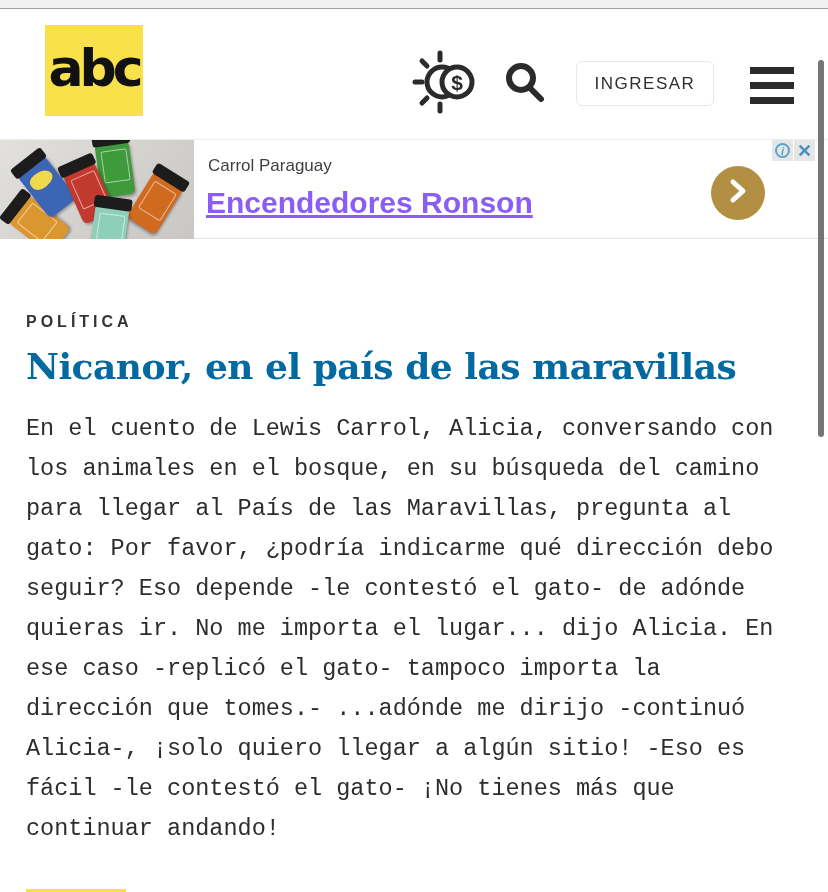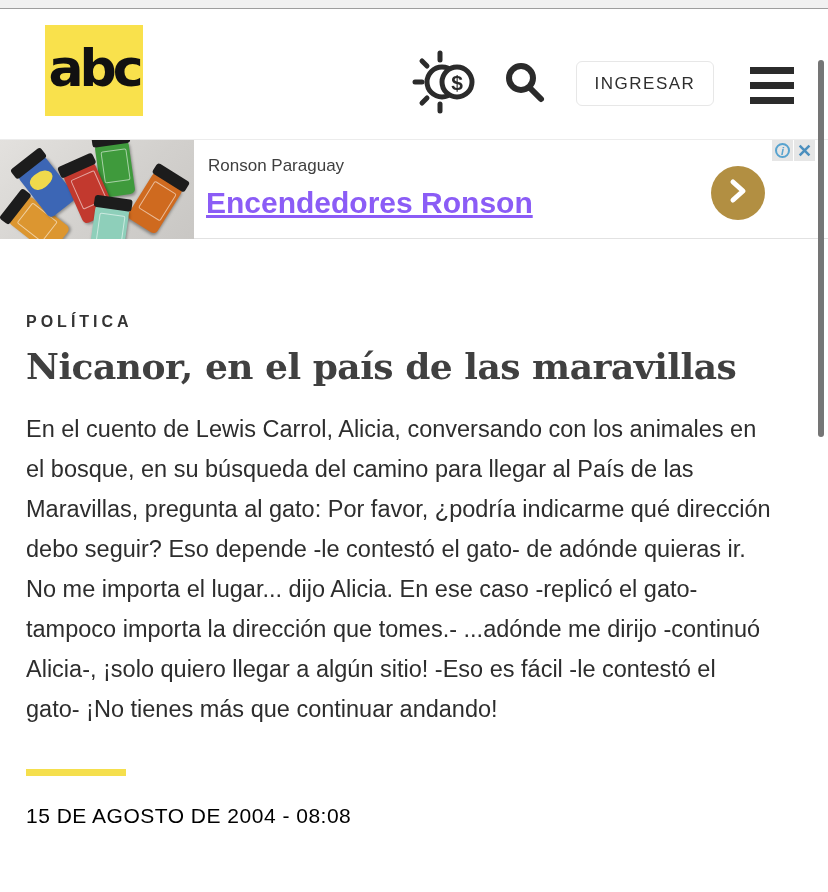--- a/index.html
+++ b/index.html
@@ -52,22 +52,22 @@
               display: flex; align-items: center; justify-content: center; cursor: pointer; }
   .adinfo-circle { width: 15px; height: 15px; border: 2px solid #58a3cf; border-radius: 50%;
                    display: flex; align-items: center; justify-content: center;
                    color: #58a3cf; font-size: 11px; font-weight: bold; font-style: italic; }
   .adclose { color: #4b8fbe; font-size: 18px; font-weight: bold; line-height: 1; }
 
   
   .article { padding: 0 26px; }
   .section-label { margin-top: 74px; font-size: 16px; font-weight: bold; letter-spacing: 4px; color: #333; }
   .headline { margin-top: 14px; font-family: "DejaVu Serif", serif; font-weight: bold;
-              font-size: 36px; color: #404040; letter-spacing: -0.5px; }
-  .body-text { margin-top: 22px; font-family: Liberation Sans, sans-serif; font-size: 23.5px;
+              font-size: 36px; color: #0369a1; letter-spacing: -0.5px; }
+  .body-text { margin-top: 22px; font-family: Liberation Mono, monospace; font-size: 23.5px;
                line-height: 40px; color: #2d2d2d; max-width: 748px; }
   .divider { margin-top: 40px; width: 100px; height: 7px; background: #F5DF4D; }
   .date-line { margin-top: 28px; font-size: 21px; letter-spacing: 0.5px; color: #000000; }
 
   
   .scrollbar { position: absolute; right: 4px; top: 60px; width: 6px; height: 377px;
                background: #757575; border-radius: 3px; }
 </style>
 </head>
 <body>
@@ -110,21 +110,21 @@
 
 <div class="ad">
   <div class="ad-photo">
     <div class="lighter l4"></div>
     <div class="lighter l1"></div>
     <div class="lighter l2"></div>
     <div class="lighter l3"></div>
     <div class="lighter l5"></div>
     <div class="lighter l6"></div>
   </div>
-  <div class="ad-advertiser">Ronson Paraguay</div>
+  <div class="ad-advertiser">Carrol Paraguay</div>
   <div class="ad-headline">Encendedores Ronson</div>
   <div class="ad-cta">
     <span>
       <svg width="24" height="30" viewBox="0 0 24 30" fill="none" stroke="#ffffff" stroke-width="5" stroke-linecap="round" stroke-linejoin="round">
         <polyline points="7,6 17,15 7,24"></polyline>
       </svg>
     </span>
   </div>
   <div class="ad-badges">
     <div class="ad-badge">

